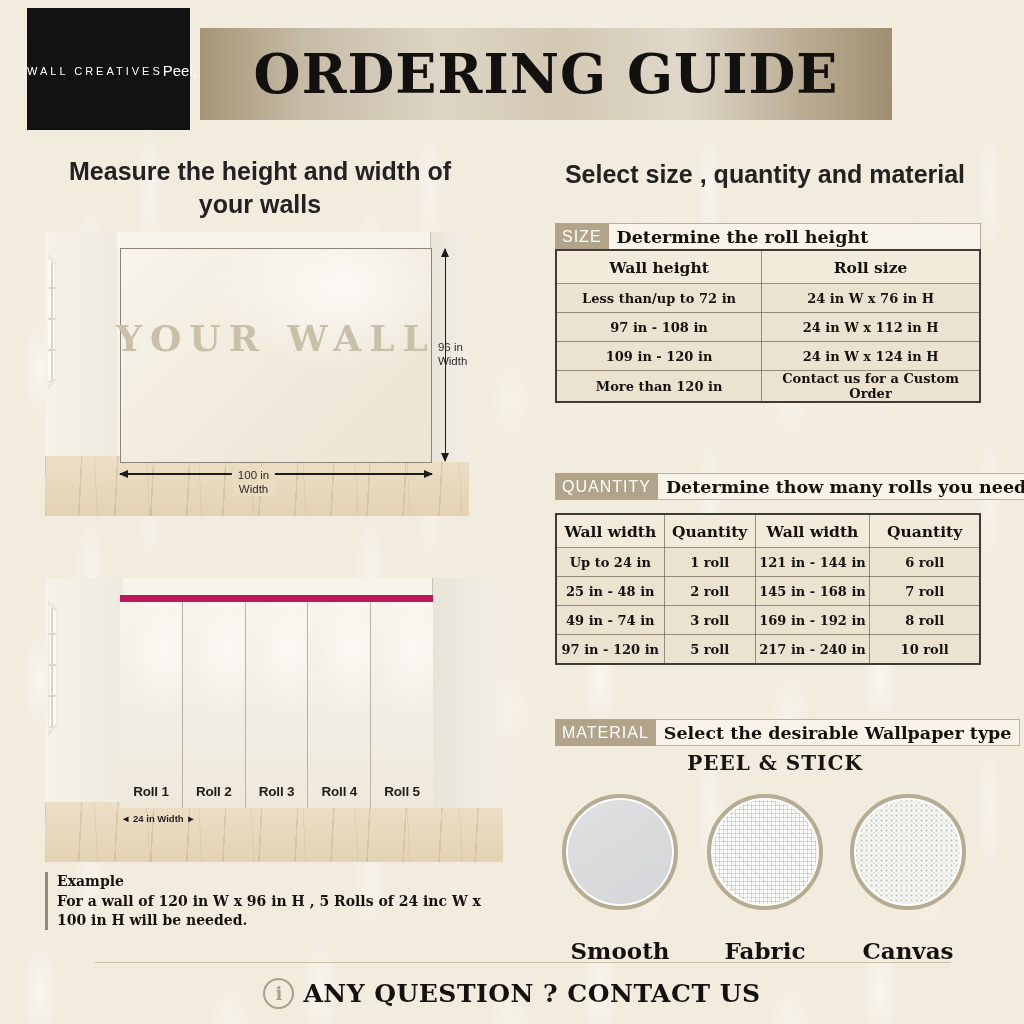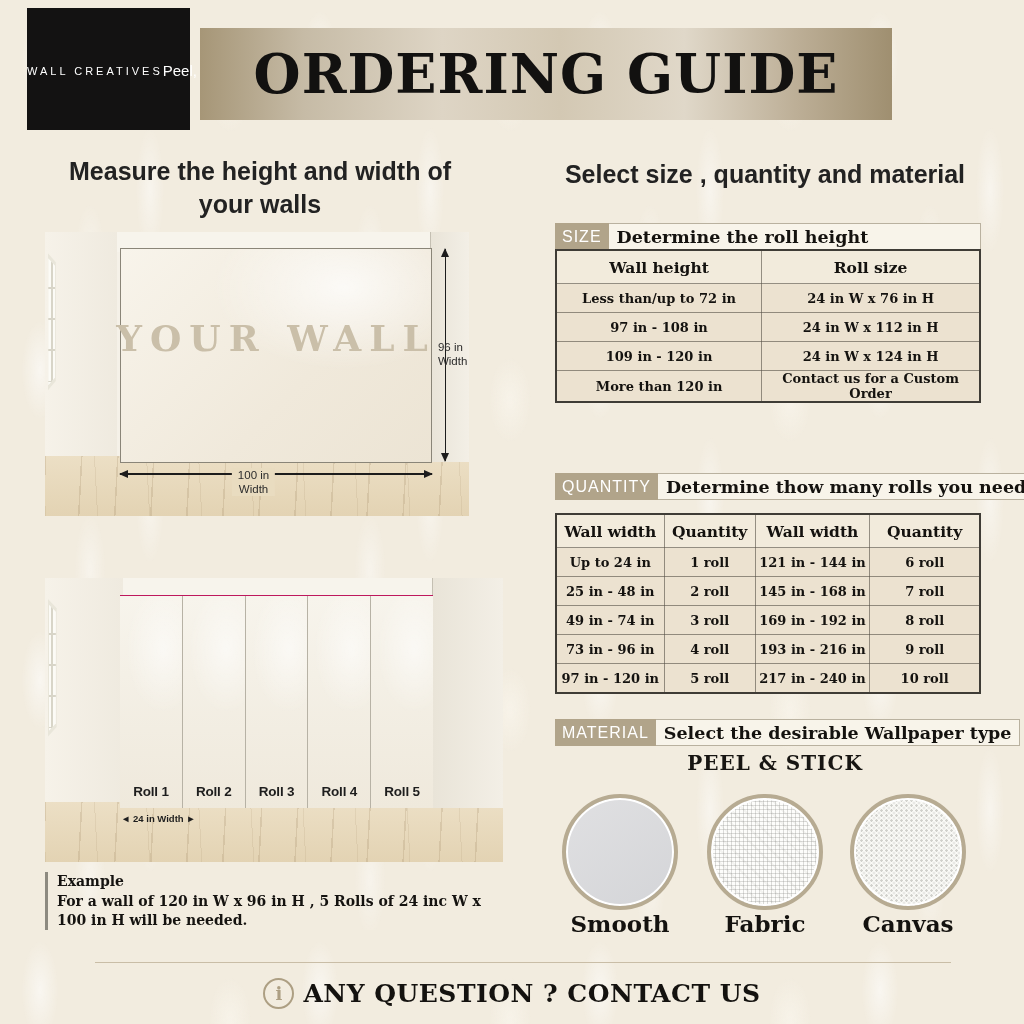--- a/index.html
+++ b/index.html
@@ -87,21 +87,21 @@
   .hdim::before{left:-1px;border-right:9px solid #1c1c1c;}
   .hdim::after{right:-1px;border-left:9px solid #1c1c1c;}
   .hdim-label{
     position:absolute;left:50%;top:83%;transform:translateX(-58%);
     font-size:11.5px;line-height:1.25;color:#2c2c2c;text-align:center;
     background:#e9dcc0;padding:0 6px;
   }
   
   .panels{
     position:absolute;left:16.4%;right:15.3%;top:6%;bottom:19%;
-    display:flex;border-top:1px solid #be185d;
+    display:flex;border-top:7px solid #be185d;
   }
   .panel{flex:1;position:relative;border-left:1px solid #b7b2a5;
     background:
       radial-gradient(ellipse 80% 40% at 70% 25%, rgba(255,255,255,.55), rgba(255,255,255,0) 75%),
       linear-gradient(180deg,#f7f4ec,#efe9dc);}
   .panel:first-child{border-left:none;}
   .panel .roll-label{
     position:absolute;bottom:4.5%;left:0;right:0;text-align:center;
     font-weight:700;font-size:13.5px;color:#1d1d1d;letter-spacing:-0.2px;
   }
@@ -156,21 +156,21 @@
       repeating-linear-gradient(45deg, rgba(160,160,150,.10) 0 2px, transparent 2px 9px);
   }
   .swatch.canvas{
     background-color:#fcfcf9;
     background-image:
       radial-gradient(rgba(140,140,132,.38) 1px, transparent 1.5px),
       radial-gradient(rgba(140,140,132,.22) 1px, transparent 1.5px);
     background-size:5px 5px,5px 5px;background-position:0 0,2.5px 2.5px;
   }
   .material .mat-label{
-    margin-top:0;font-family:"DejaVu Serif","Liberation Serif",serif;
+    margin-top:27px;font-family:"DejaVu Serif","Liberation Serif",serif;
     font-weight:bold;font-size:23px;color:#14120f;
   }
   
   .footer-divider{position:absolute;left:95px;top:962px;width:856px;height:1px;background:#c9bda6;}
   .footer{
     position:absolute;left:0;top:972px;width:1024px;height:42px;
     display:flex;align-items:center;justify-content:center;gap:9px;cursor:pointer;
   }
   .info-icon{
     width:27px;height:27px;border-radius:50%;border:2px solid #ad9f83;color:#ad9f83;
@@ -329,26 +329,20 @@
         <td>145 in - 168 in</td>
         <td>7 roll</td>
       </tr>
       <tr>
         <td>49 in - 74 in</td>
         <td>3 roll</td>
         <td>169 in - 192 in</td>
         <td>8 roll</td>
       </tr>
       <tr>
-        <td>73 in - 96 in</td>
-        <td>4 roll</td>
-        <td>193 in - 216 in</td>
-        <td>9 roll</td>
-      </tr>
-      <tr>
         <td>97 in - 120 in</td>
         <td>5 roll</td>
         <td>217 in - 240 in</td>
         <td>10 roll</td>
       </tr>
     </tbody>
   </table>
 
   <div class="section-bar" style="top:719px;">
     <div class="badge">MATERIAL</div>

